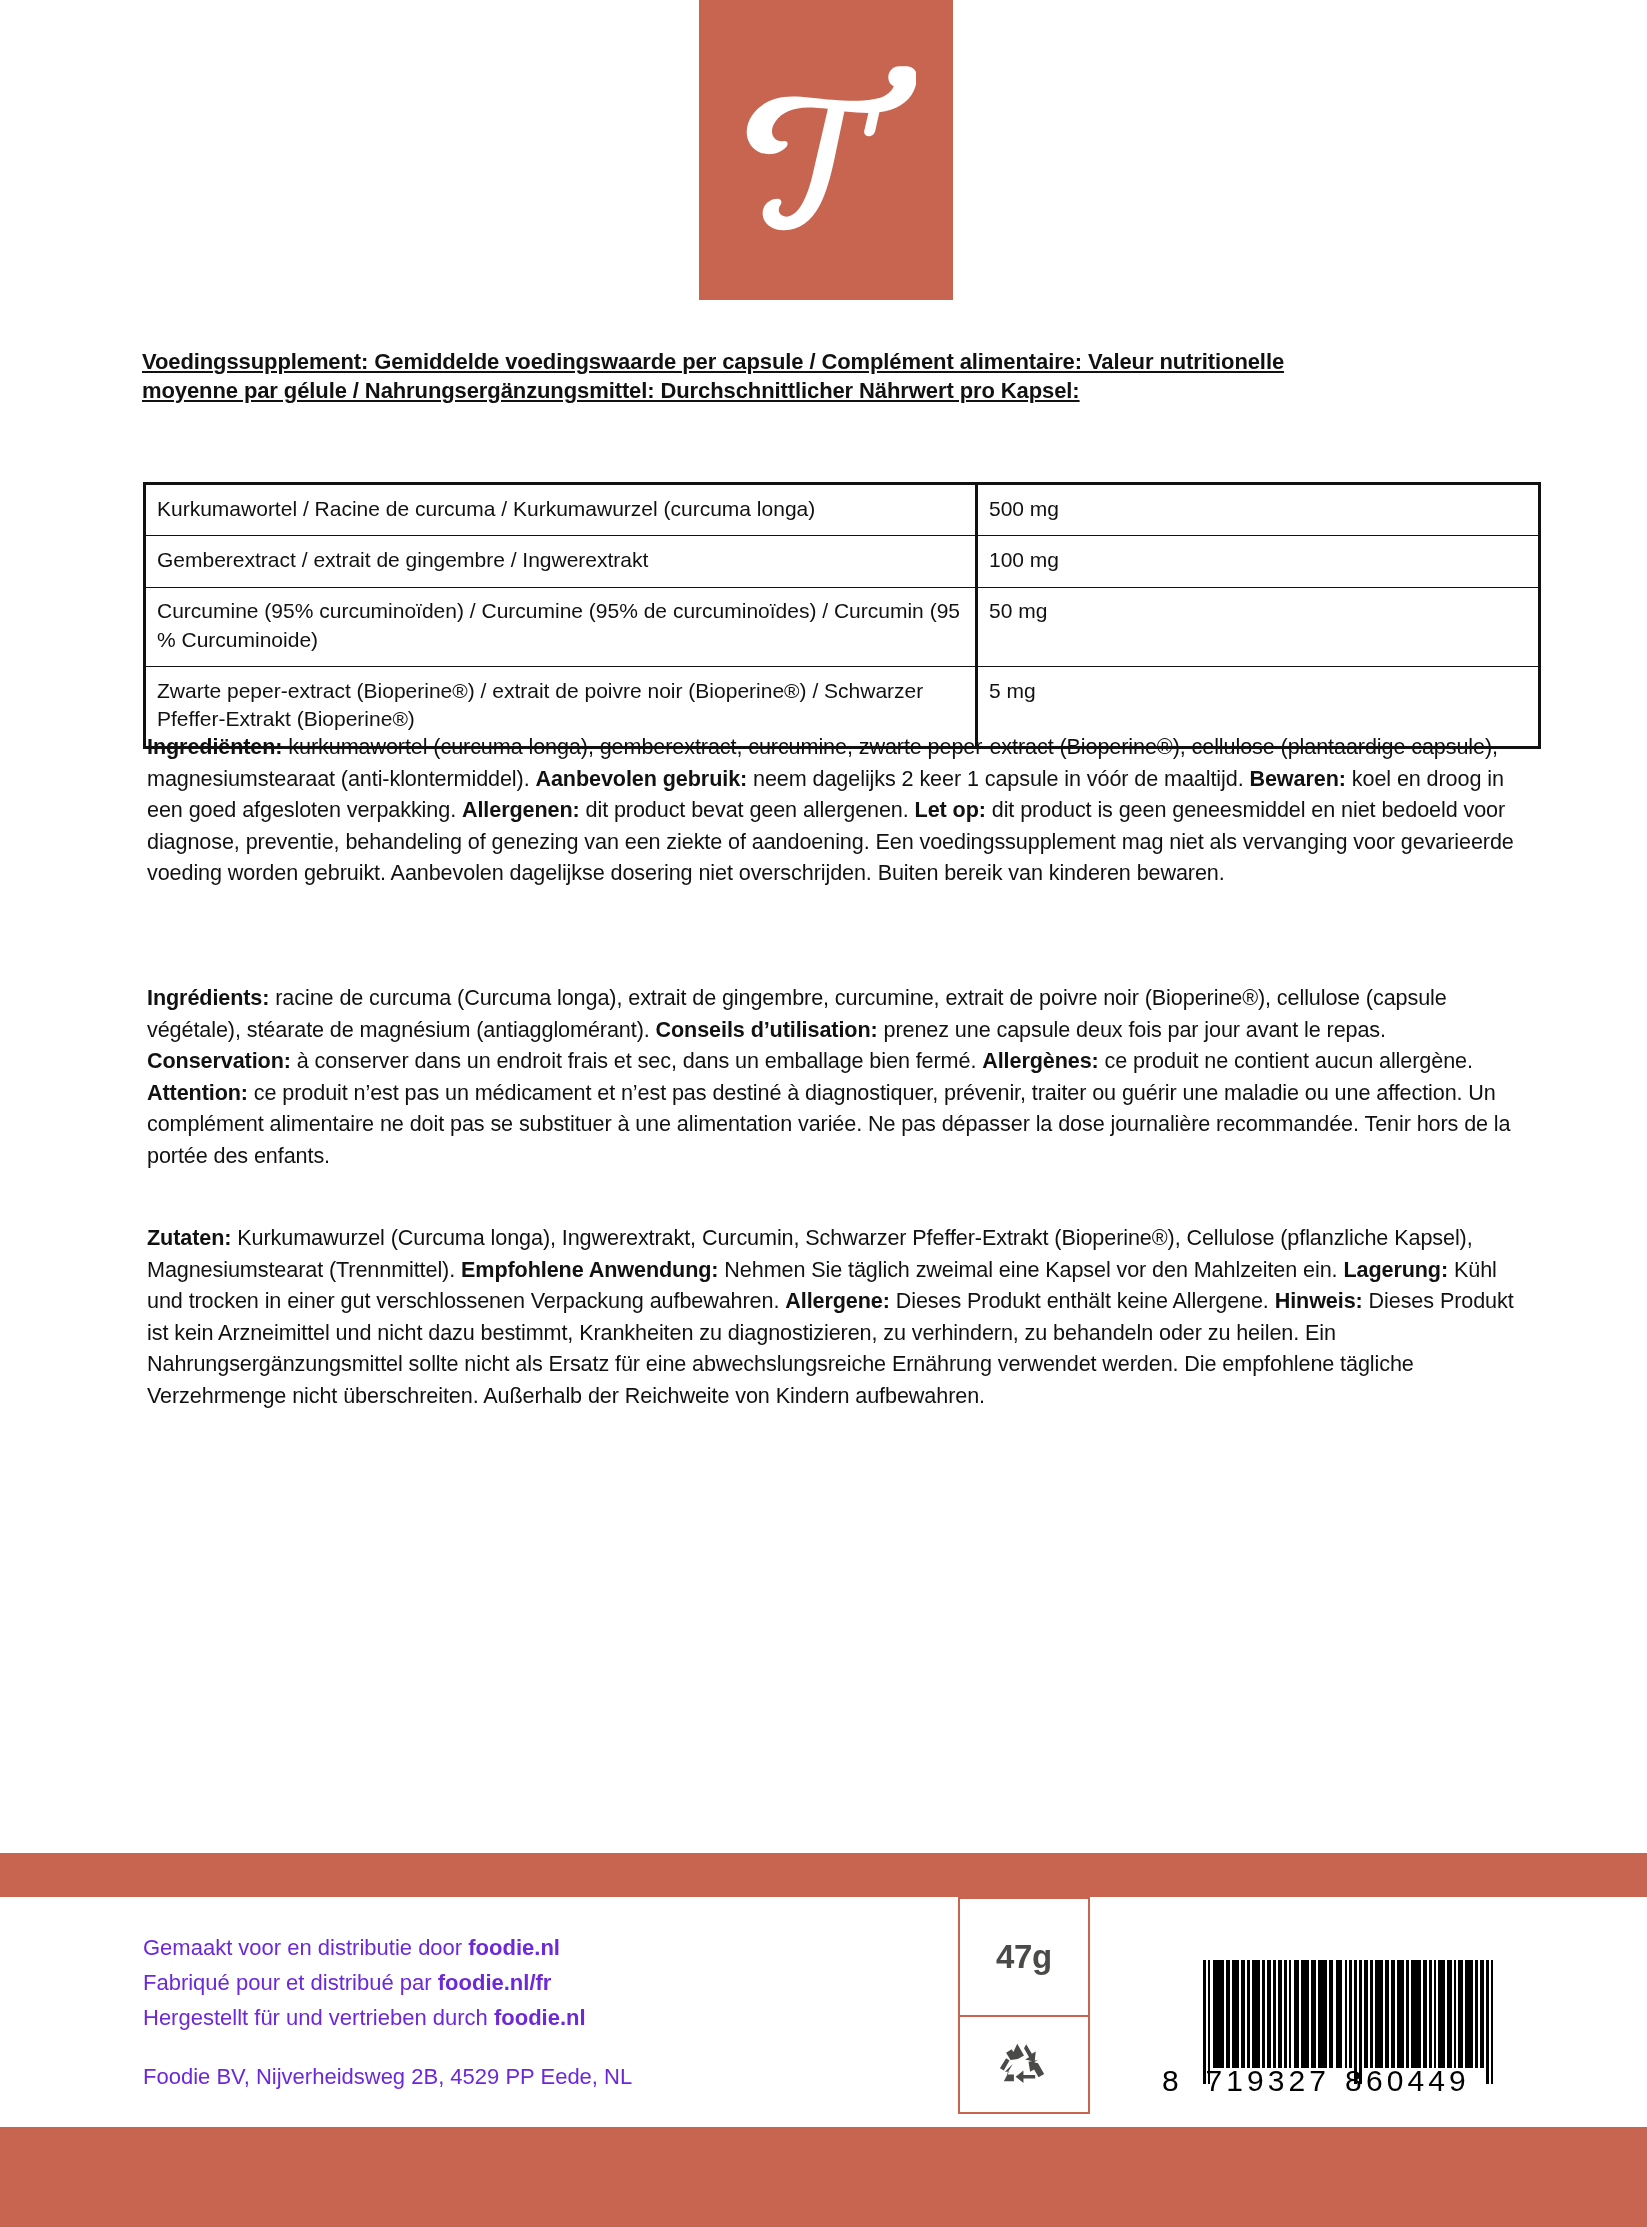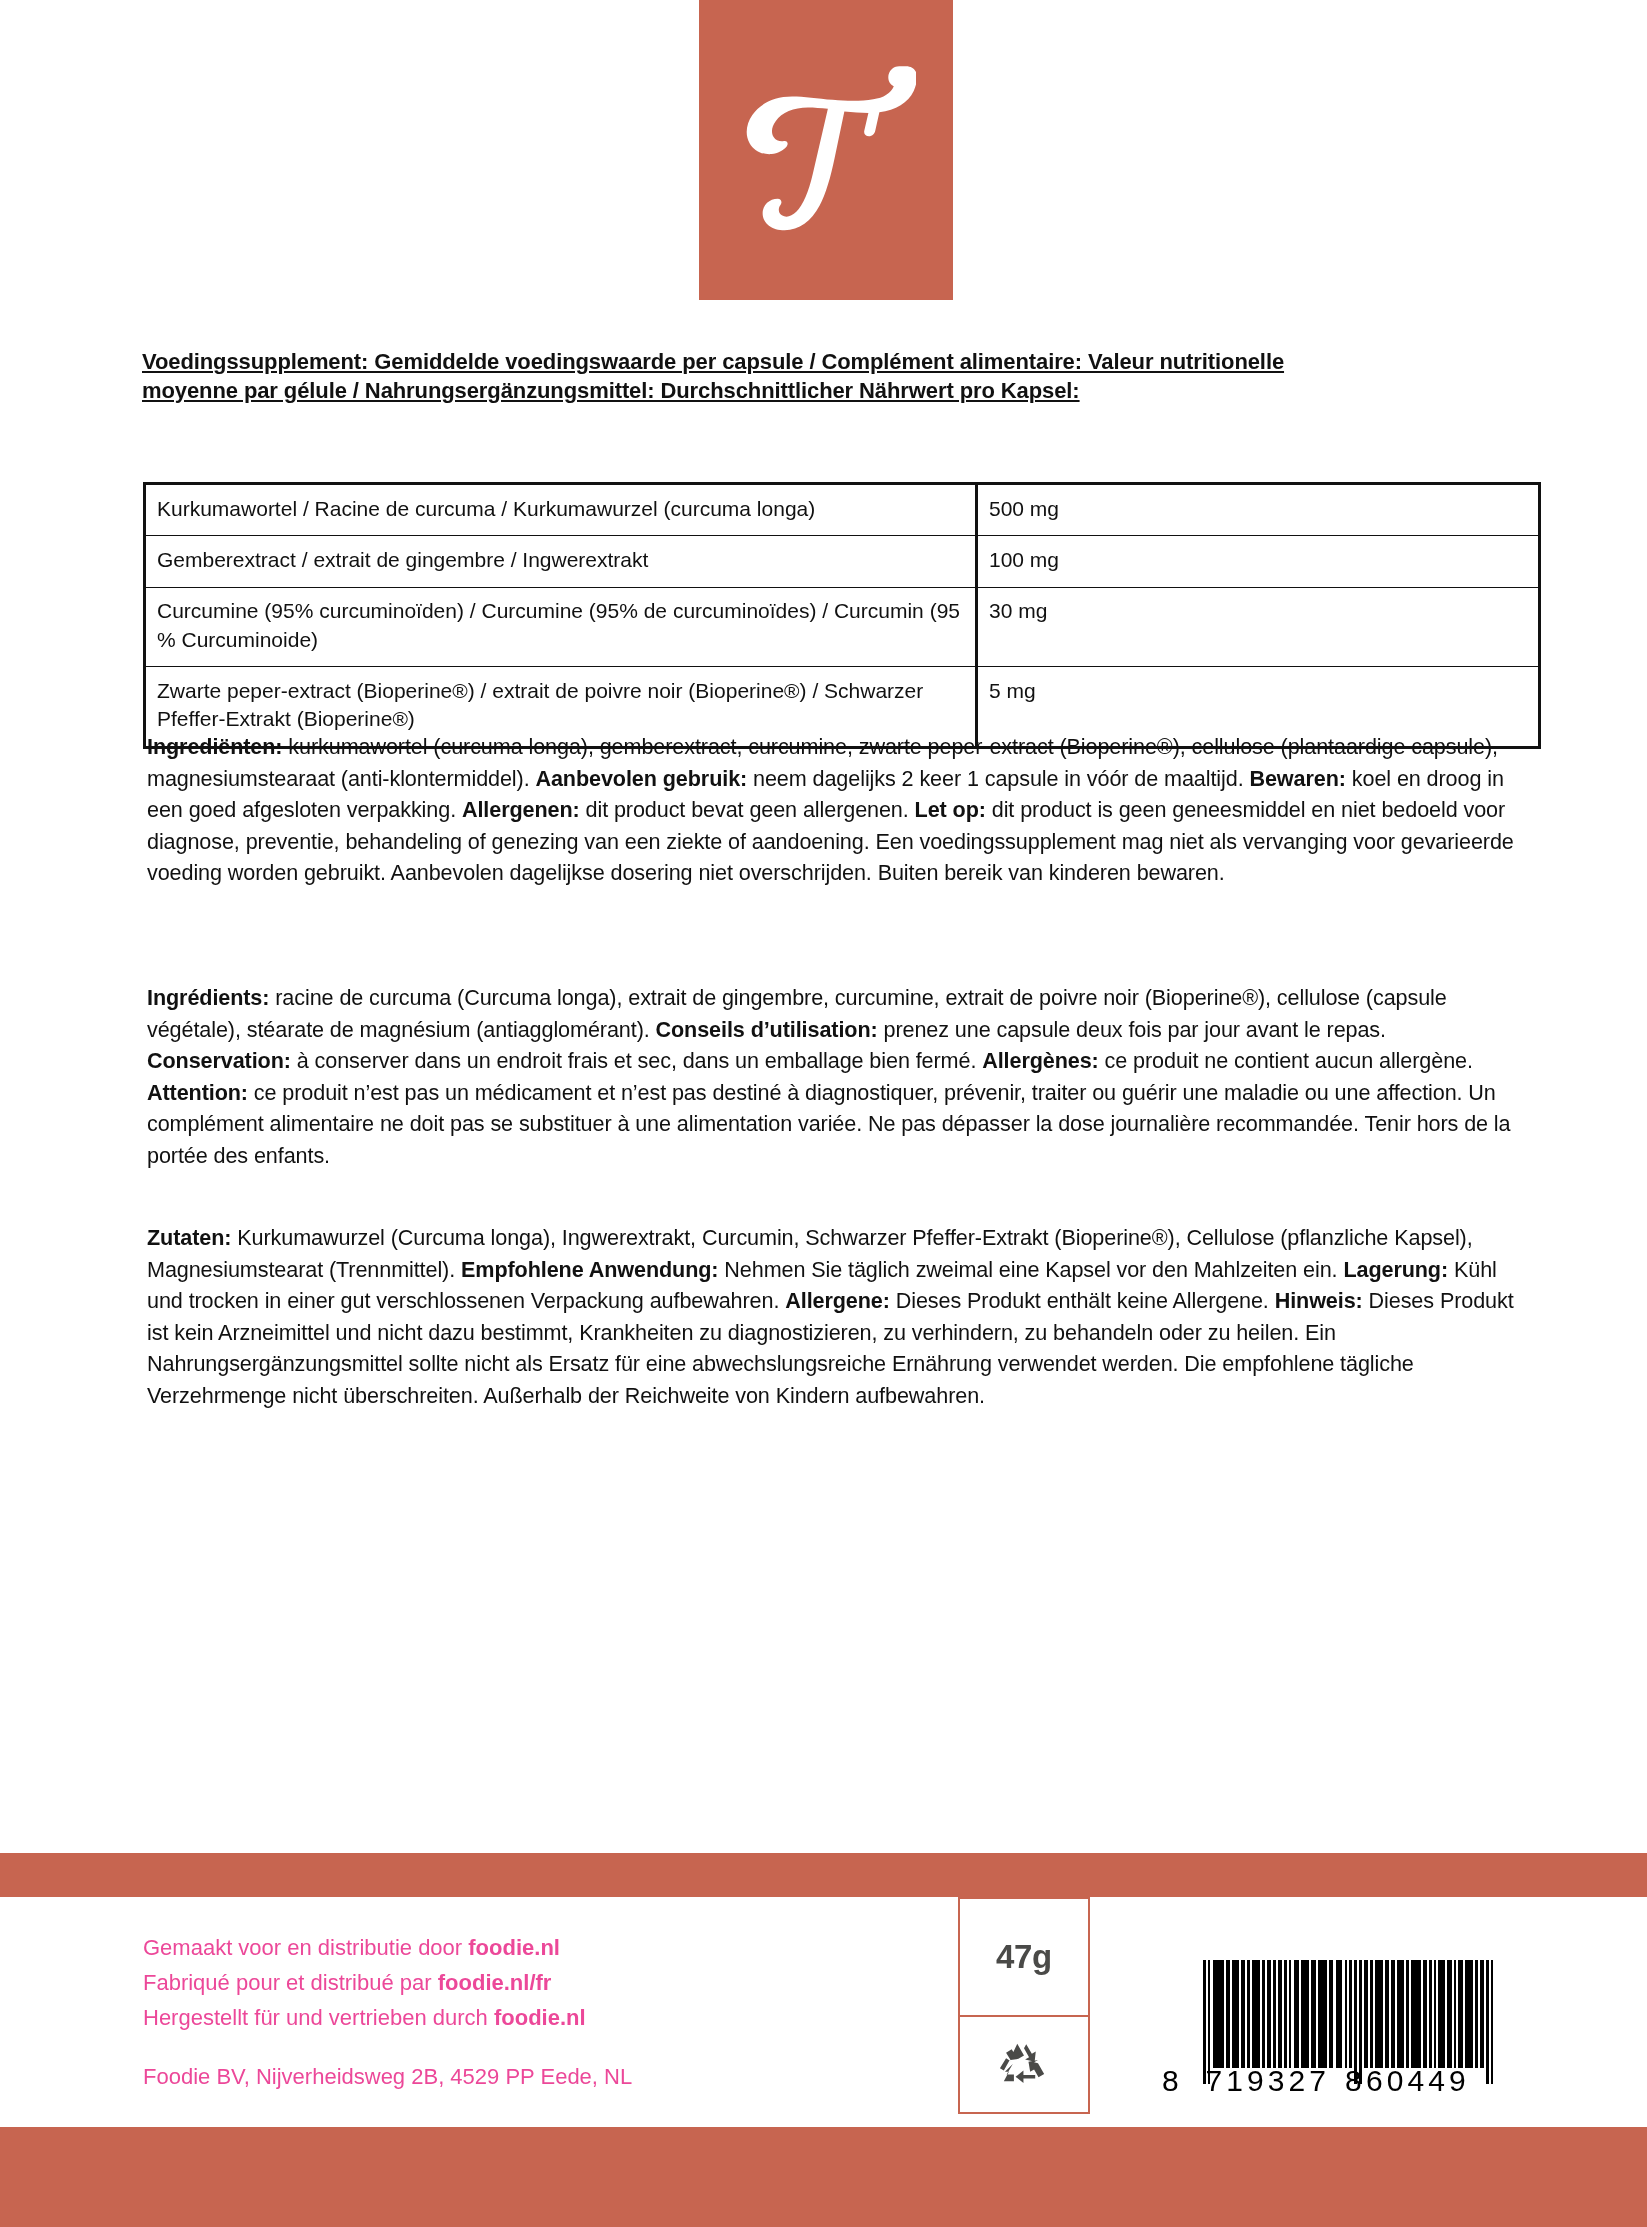--- a/index.html
+++ b/index.html
@@ -109,21 +109,21 @@
     height: 230px;
     background: #ffffff;
   }
   .footer-addr {
     position: absolute;
     left: 143px;
     top: 34px;
     width: 776px;
     font-size: 22px;
     line-height: 1.58;
-    color: #ec4899;
+    color: #6d28d9;
   }
   .footer-addr b { font-weight: bold; }
   .footer-addr .company {
     margin-top: 25px;
   }
 
   
   .meta-box {
     position: absolute;
     left: 958px;
@@ -208,21 +208,21 @@
     <tr>
       <td class="col-name">Kurkumawortel / Racine de curcuma / Kurkumawurzel (curcuma longa)</td>
       <td class="col-val">500 mg</td>
     </tr>
     <tr>
       <td class="col-name">Gemberextract / extrait de gingembre / Ingwerextrakt</td>
       <td class="col-val">100 mg</td>
     </tr>
     <tr>
       <td class="col-name">Curcumine (95% curcuminoïden) / Curcumine (95% de curcuminoïdes) / Curcumin (95 % Curcuminoide)</td>
-      <td class="col-val">30 mg</td>
+      <td class="col-val">50 mg</td>
     </tr>
     <tr>
       <td class="col-name">Zwarte peper-extract (Bioperine®) / extrait de poivre noir (Bioperine®) / Schwarzer Pfeffer-Extrakt (Bioperine®)</td>
       <td class="col-val">5 mg</td>
     </tr>
   </tbody>
 </table>
 
 <div class="para p-nl"><b>Ingrediënten:</b> kurkumawortel (curcuma longa), gemberextract, curcumine, zwarte peper-extract (Bioperine®), cellulose (plantaardige capsule), magnesiumstearaat (anti-klontermiddel). <b>Aanbevolen gebruik:</b> neem dagelijks 2 keer 1 capsule in vóór de maaltijd. <b>Bewaren:</b> koel en droog in een goed afgesloten verpakking. <b>Allergenen:</b> dit product bevat geen allergenen. <b>Let op:</b> dit product is geen geneesmiddel en niet bedoeld voor diagnose, preventie, behandeling of genezing van een ziekte of aandoening. Een voedingssupplement mag niet als vervanging voor gevarieerde voeding worden gebruikt. Aanbevolen dagelijkse dosering niet overschrijden. Buiten bereik van kinderen bewaren.</div>
 <div class="para p-fr"><b>Ingrédients:</b> racine de curcuma (Curcuma longa), extrait de gingembre, curcumine, extrait de poivre noir (Bioperine®), cellulose (capsule végétale), stéarate de magnésium (antiagglomérant). <b>Conseils d’utilisation:</b> prenez une capsule deux fois par jour avant le repas. <b>Conservation:</b> à conserver dans un endroit frais et sec, dans un emballage bien fermé. <b>Allergènes:</b> ce produit ne contient aucun allergène. <b>Attention:</b> ce produit n’est pas un médicament et n’est pas destiné à diagnostiquer, prévenir, traiter ou guérir une maladie ou une affection. Un complément alimentaire ne doit pas se substituer à une alimentation variée. Ne pas dépasser la dose journalière recommandée. Tenir hors de la portée des enfants.</div>

